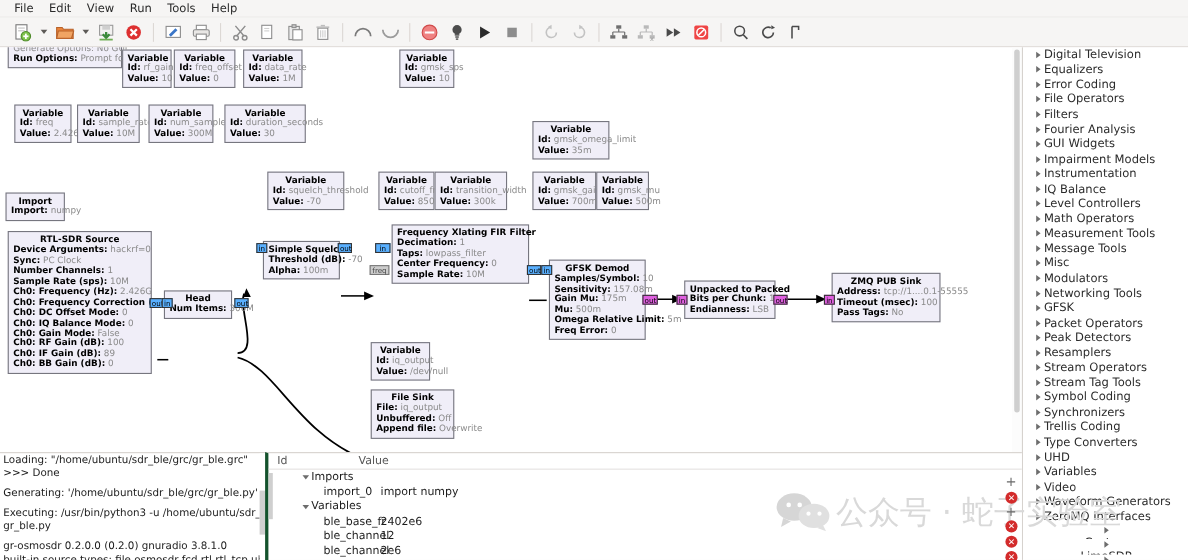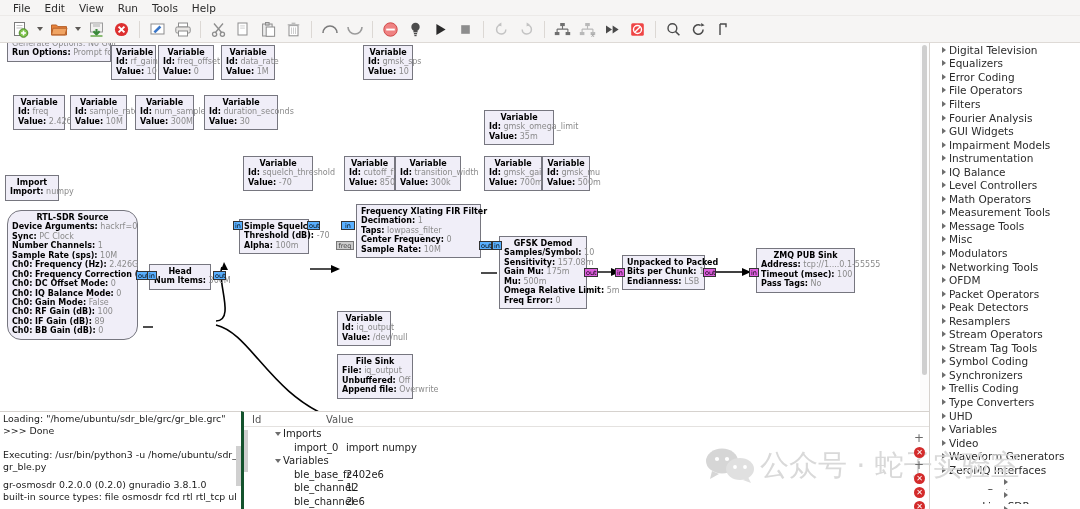--- a/index.html
+++ b/index.html
@@ -495,21 +495,21 @@
       <div class="t">Variable</div>
       <div class="r"><b>Id:</b> <span>iq_output</span></div>
       <div class="r"><b>Value:</b> <span>/dev/null</span></div>
     </div>
 
     <div class="blk" style="left:5px; top:132px; width:54px;">
       <div class="t">Import</div>
       <div class="r"><b>Import:</b> <span>numpy</span></div>
     </div>
 
-    <div class="blk" style="left:7px; top:167px; width:131px;border-radius:14px;">
+    <div class="blk" style="left:7px; top:167px; width:131px;">
       <div class="t">RTL-SDR Source</div>
       <div class="r"><b>Device Arguments:</b> <span>hackrf=0</span></div>
       <div class="r"><b>Sync:</b> <span>PC Clock</span></div>
       <div class="r"><b>Number Channels:</b> <span>1</span></div>
       <div class="r"><b>Sample Rate (sps):</b> <span>10M</span></div>
       <div class="r"><b>Ch0: Frequency (Hz):</b> <span>2.426G</span></div>
       <div class="r"><b>Ch0: Frequency Correction (ppm):</b> <span>0</span></div>
       <div class="r"><b>Ch0: DC Offset Mode:</b> <span>0</span></div>
       <div class="r"><b>Ch0: IQ Balance Mode:</b> <span>0</span></div>
       <div class="r"><b>Ch0: Gain Mode:</b> <span>False</span></div>
@@ -647,21 +647,21 @@
     <div class="tree-row lvl1">
         <span class="tw"></span>
         <span class="tree-label">Modulators</span>
       </div>
     <div class="tree-row lvl1">
         <span class="tw"></span>
         <span class="tree-label">Networking Tools</span>
       </div>
     <div class="tree-row lvl1">
         <span class="tw"></span>
-        <span class="tree-label">OFDM</span>
+        <span class="tree-label">GFSK</span>
       </div>
     <div class="tree-row lvl1">
         <span class="tw"></span>
         <span class="tree-label">Packet Operators</span>
       </div>
     <div class="tree-row lvl1">
         <span class="tw"></span>
         <span class="tree-label">Peak Detectors</span>
       </div>
     <div class="tree-row lvl1">
@@ -723,20 +723,21 @@
     <div class="tree-row lvl0">
         <span class="tw"></span>
         <span class="tree-label">LoRa_mu</span>
       </div>
   </div>
 
   <div class="console">
     <div class="ln">Loading: "/home/ubuntu/sdr_ble/grc/gr_ble.grc"</div>
     <div class="ln">&gt;&gt;&gt; Done</div>
     <div class="blank"></div>
+    <div class="ln">Generating: '/home/ubuntu/sdr_ble/grc/gr_ble.py'</div>
     <div class="blank"></div>
     <div class="ln">Executing: /usr/bin/python3 -u /home/ubuntu/sdr_ble/grc/-</div>
     <div class="ln">gr_ble.py</div>
     <div class="blank"></div>
     <div class="ln">gr-osmosdr 0.2.0.0 (0.2.0) gnuradio 3.8.1.0</div>
     <div class="ln">built-in source types: file osmosdr fcd rtl rtl_tcp uhd miri</div>
     <div class="console-sb"></div>
   </div>
 
   <div class="vartable">

